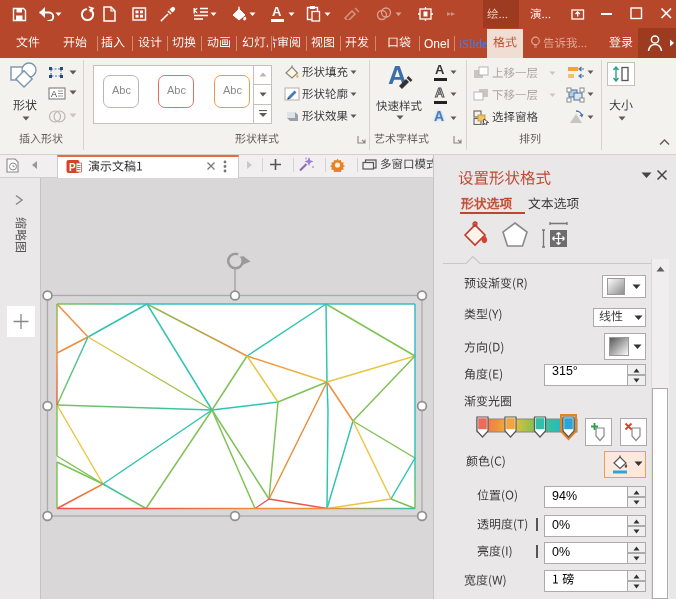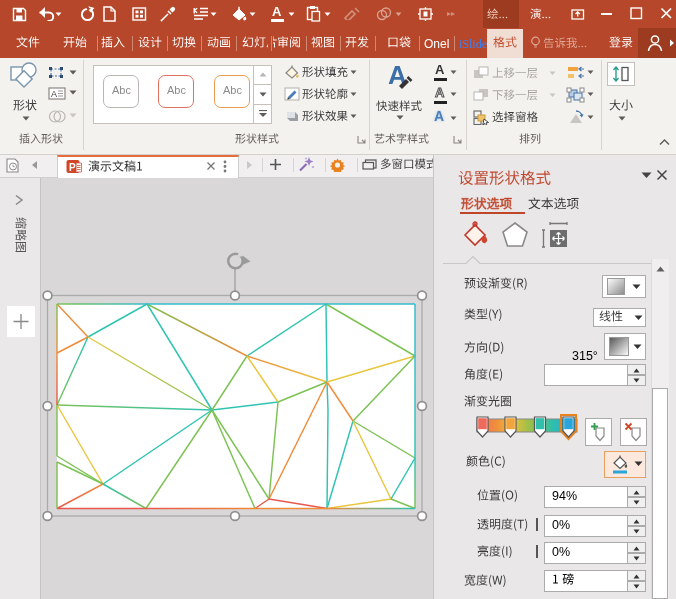--- a/index.html
+++ b/index.html
@@ -642,21 +642,21 @@
     </defs>
     <rect x="0.5" y="0.5" width="19" height="18" fill="url(#dg)" stroke="#999"></rect>
   </svg>
 <svg style="position:absolute;left:633px;top:344px" width="9" height="6" viewBox="0 0 9 6">
     <path d="M0.5 0.5 L4.5 5 L8.5 0.5z" fill="#333"></path>
   </svg>
 <svg style="position:absolute;left:464px;top:368px;width:40px;height:16px;overflow:visible;" viewBox="0 0 40 16">
     <path d="M3.2 4.1H5.8V5.6H3.2ZM3.2 3.3H3.2C3.5 2.9 3.9 2.4 4.2 2H7.5C7.3 2.5 6.9 2.9 6.6 3.3ZM9.6 4.1V5.6H6.7V4.1ZM4 0.4C3.4 1.7 2.3 3.1 0.7 4.2C0.9 4.3 1.2 4.7 1.3 4.9C1.7 4.6 2 4.4 2.3 4.1V6.3C2.3 7.8 2.1 9.6 0.8 11C1 11.1 1.3 11.4 1.5 11.6C2.3 10.8 2.7 9.8 3 8.7H5.8V11.3H6.7V8.7H9.6V10.3C9.6 10.5 9.5 10.6 9.3 10.6C9.1 10.6 8.4 10.6 7.6 10.6C7.8 10.8 7.9 11.2 8 11.5C8.9 11.5 9.6 11.5 10 11.3C10.4 11.2 10.5 10.9 10.5 10.4V3.3H7.6C8.1 2.8 8.5 2.2 8.8 1.7L8.2 1.2L8.1 1.3H4.7L5 0.6ZM3.2 6.4H5.8V7.9H3.1C3.2 7.4 3.2 6.9 3.2 6.4ZM9.6 6.4V7.9H6.7V6.4Z M16.6 2.8V3.9H14.7V4.6H16.6V6.6H21.3V4.6H23.2V3.9H21.3V2.8H20.4V3.9H17.5V2.8ZM20.4 4.6V5.9H17.5V4.6ZM21.1 8.1C20.6 8.7 19.8 9.2 18.9 9.6C18.1 9.2 17.4 8.7 16.9 8.1ZM14.9 7.4V8.1H16.4L16 8.3C16.5 9 17.2 9.5 18 10C16.8 10.4 15.6 10.6 14.3 10.7C14.4 10.9 14.6 11.2 14.7 11.4C16.2 11.3 17.6 11 18.9 10.5C20.1 11 21.5 11.3 23 11.5C23.1 11.3 23.4 10.9 23.5 10.7C22.2 10.6 21 10.4 19.9 10C21 9.4 21.9 8.7 22.4 7.6L21.8 7.3L21.7 7.4ZM17.7 0.6C17.8 0.9 18 1.3 18.2 1.7H13.5V4.9C13.5 6.7 13.4 9.3 12.4 11.1C12.7 11.2 13.1 11.4 13.2 11.5C14.3 9.6 14.4 6.9 14.4 4.9V2.5H23.4V1.7H19.2C19 1.3 18.8 0.8 18.6 0.4Z M26.9 12.9 27.5 12.6C26.5 10.9 26 8.9 26 6.8C26 4.8 26.5 2.8 27.5 1.1L26.9 0.7C25.8 2.5 25.1 4.5 25.1 6.8C25.1 9.2 25.8 11.1 26.9 12.9Z M29.3 10.6H34.5V9.6H30.4V6.4H33.7V5.5H30.4V2.7H34.3V1.8H29.3Z M36.3 12.9C37.4 11.1 38.1 9.2 38.1 6.8C38.1 4.5 37.4 2.5 36.3 0.7L35.6 1.1C36.7 2.8 37.2 4.8 37.2 6.8C37.2 8.9 36.7 10.9 35.6 12.6Z" fill="#3b3b3b"></path>
   </svg>
 <div style="position:absolute;left:544px;top:364px;width:102px;height:22px;background:#fff;border:1px solid #ababab;"></div>
-<div style="position:absolute;left:552px;top:349px;font-family:'Liberation Sans',sans-serif;font-size:12.5px;color:#000;margin-left:20px;">315°</div>
+<div style="position:absolute;left:552px;top:364px;font-family:'Liberation Sans',sans-serif;font-size:12.5px;color:#000;">315°</div>
 <div style="position:absolute;left:627px;top:364px;width:19px;height:11.0px;background:#f0f0f0;border:1px solid #ababab;"></div>
 <div style="position:absolute;left:627px;top:375.0px;width:19px;height:11.0px;background:#f0f0f0;border:1px solid #ababab;"></div>
 <svg style="position:absolute;left:633px;top:367.5px" width="7" height="5" viewBox="0 0 7 5">
     <path d="M0.5 4.5 L3.5 0.5 L6.5 4.5z" fill="#333"></path>
   </svg>
 <svg style="position:absolute;left:633px;top:378.0px" width="7" height="5" viewBox="0 0 7 5">
     <path d="M0.5 0.5 L3.5 4.5 L6.5 0.5z" fill="#333"></path>
   </svg>
 <svg style="position:absolute;left:464px;top:395px;width:49px;height:16px;overflow:visible;" viewBox="0 0 49 16">
     <path d="M1 1.2C1.6 1.6 2.5 2.2 2.9 2.6L3.5 1.8C3 1.5 2.2 1 1.5 0.6ZM0.5 4.5C1.1 4.8 2 5.4 2.5 5.7L3 5C2.5 4.6 1.6 4.2 1 3.8ZM0.7 10.9 1.5 11.4C2 10.3 2.6 8.8 3.1 7.5L2.4 7.1C1.9 8.4 1.2 10 0.7 10.9ZM3.6 6.6C3.7 6.5 4 6.4 4.4 6.4H5.3V8.1C4.5 8.2 3.8 8.4 3.2 8.5L3.4 9.4L5.3 8.9V11.5H6.1V8.7L7.4 8.3L7.3 7.6L6.1 7.9V6.4H7.2V5.6H6.1V3.8H5.3V5.6H4.3C4.6 4.8 4.9 3.8 5.1 2.7H7.3V1.9H5.3C5.4 1.5 5.4 1.1 5.5 0.6L4.6 0.5C4.6 1 4.5 1.5 4.5 1.9H3.4V2.7H4.3C4.1 3.7 3.9 4.6 3.8 4.9C3.6 5.4 3.5 5.8 3.3 5.9C3.4 6 3.5 6.4 3.6 6.6ZM7.7 1.6V5.6C7.7 7.5 7.6 9.4 6.7 11C6.9 11.2 7.2 11.4 7.3 11.5C8.4 9.7 8.5 7.7 8.5 5.6V5.1H9.7V11.5H10.5V5.1H11.5V4.3H8.5V2.2C9.5 2 10.5 1.8 11.3 1.4L10.7 0.6C10 1 8.8 1.4 7.7 1.6Z M14.7 3C14.3 3.9 13.7 4.7 13.1 5.3C13.3 5.4 13.6 5.7 13.8 5.8C14.4 5.2 15.1 4.2 15.5 3.2ZM20.3 3.5C21 4.2 21.9 5.2 22.3 5.8L23 5.3C22.6 4.7 21.7 3.8 21 3.1ZM17.2 0.6C17.4 0.9 17.6 1.4 17.8 1.7H12.8V2.5H16.2V6.2H17.1V2.5H18.9V6.1H19.8V2.5H23.2V1.7H18.8C18.6 1.3 18.3 0.8 18 0.4ZM13.6 6.5V7.3H14.6C15.2 8.2 16.1 9 17.1 9.7C15.7 10.2 14.2 10.5 12.6 10.8C12.8 10.9 13 11.3 13.1 11.5C14.8 11.3 16.5 10.8 18 10.2C19.4 10.8 21.1 11.3 23 11.5C23.1 11.3 23.3 11 23.5 10.8C21.8 10.6 20.2 10.2 18.9 9.7C20.2 9 21.2 8 21.9 6.9L21.3 6.5L21.1 6.5ZM15.6 7.3H20.5C19.9 8.1 19 8.7 18 9.3C17 8.7 16.2 8.1 15.6 7.3Z M25.7 1.4C26.3 2.3 26.9 3.6 27.1 4.4L27.9 4C27.7 3.2 27.1 2 26.5 1.1ZM33.5 0.9C33.2 1.9 32.5 3.2 32 4L32.8 4.3C33.3 3.6 34 2.3 34.5 1.3ZM29.5 0.5V5.1H24.7V5.9H27.9C27.7 8.2 27.2 9.9 24.4 10.8C24.6 10.9 24.9 11.3 25 11.5C28 10.5 28.6 8.6 28.8 5.9H31V10.2C31 11.2 31.3 11.5 32.4 11.5C32.6 11.5 33.9 11.5 34.2 11.5C35.2 11.5 35.4 11 35.5 9C35.3 8.9 34.9 8.8 34.7 8.6C34.6 10.4 34.6 10.6 34.1 10.6C33.8 10.6 32.7 10.6 32.5 10.6C32 10.6 31.9 10.6 31.9 10.2V5.9H35.4V5.1H30.4V0.5Z M39.3 2.5C39.6 2.8 39.9 3.3 40 3.6L40.6 3.3C40.5 3 40.2 2.6 39.9 2.3ZM41.7 2C41.6 2.6 41.4 3.2 41.2 3.6H38.9V4.2H41C40.8 4.5 40.7 4.8 40.5 5H38.4V5.6H40C39.5 6.2 38.8 6.7 38 7.1C38.2 7.2 38.4 7.6 38.5 7.7C39.1 7.4 39.6 7.1 40 6.7V8.8C40 9.6 40.3 9.8 41.4 9.8C41.6 9.8 43.4 9.8 43.6 9.8C44.4 9.8 44.7 9.5 44.7 8.5C44.5 8.4 44.3 8.3 44.1 8.2C44.1 9.1 44 9.2 43.5 9.2C43.2 9.2 41.7 9.2 41.4 9.2C40.8 9.2 40.7 9.1 40.7 8.8V7.1H42.9C42.9 7.5 42.9 7.8 42.8 7.8C42.7 7.9 42.7 7.9 42.5 7.9C42.4 7.9 42.1 7.9 41.7 7.9C41.8 8 41.8 8.3 41.8 8.4C42.2 8.4 42.6 8.4 42.8 8.4C43.1 8.4 43.2 8.4 43.4 8.2C43.5 8.1 43.5 7.7 43.6 6.7C43.6 6.6 43.6 6.5 43.6 6.5H40.3C40.5 6.2 40.8 5.9 41 5.6H43.1C43.6 6.5 44.5 7.3 45.4 7.7C45.6 7.5 45.8 7.2 46 7.1C45.2 6.8 44.4 6.3 43.9 5.6H45.7V5H41.4C41.5 4.8 41.7 4.5 41.8 4.2H45.2V3.6H44C44.2 3.3 44.4 2.9 44.6 2.4L43.9 2.2C43.8 2.7 43.5 3.2 43.3 3.6H42C42.2 3.2 42.4 2.7 42.5 2.1ZM37 1V11.5H37.8V11H46.2V11.5H47V1ZM37.8 10.3V1.8H46.2V10.3Z" fill="#3b3b3b"></path>

